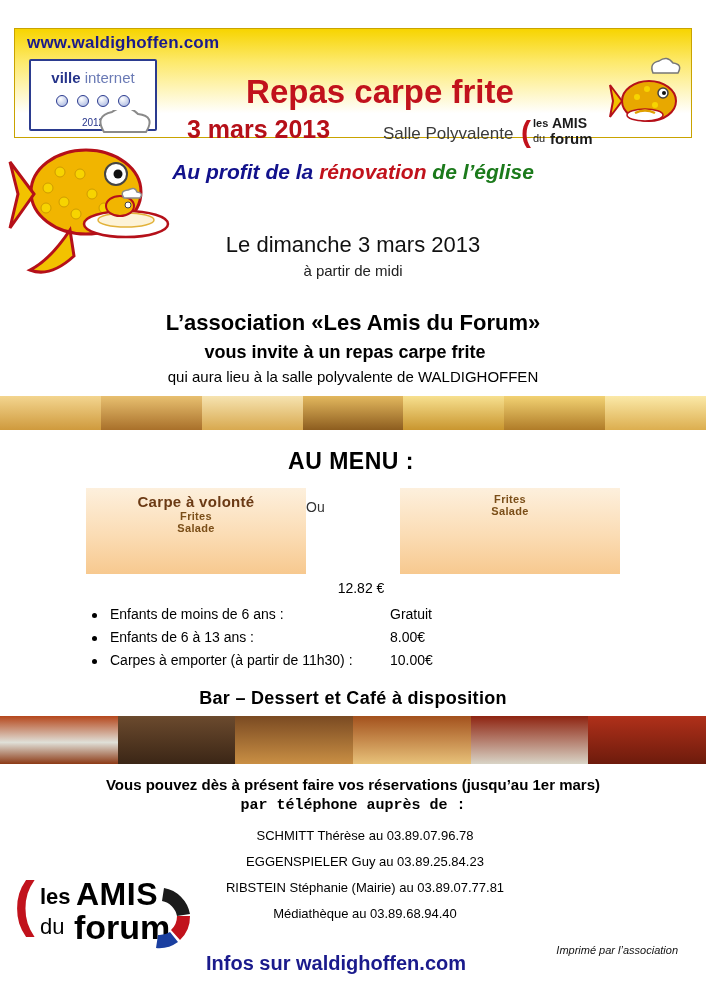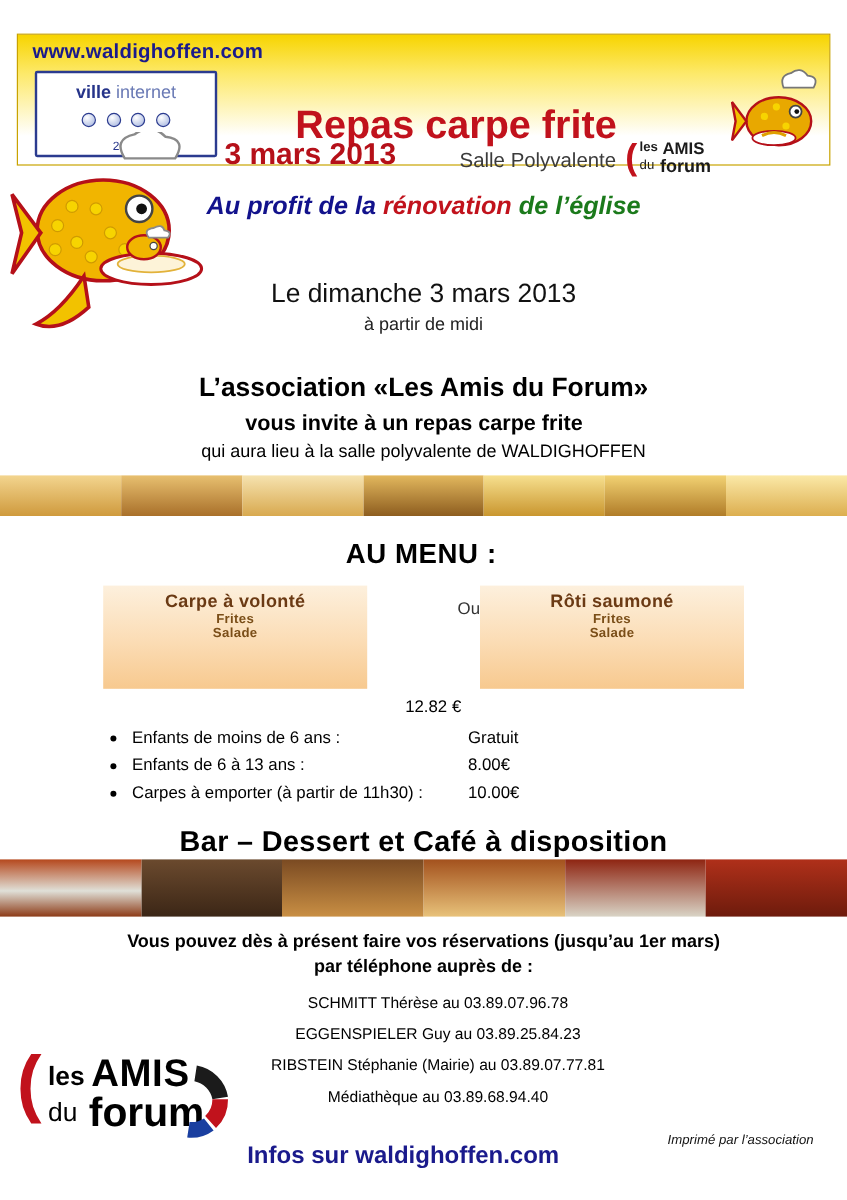--- a/index.html
+++ b/index.html
@@ -23,21 +23,21 @@
     background: linear-gradient(180deg,#f7d400 0%, #fde96a 30%, #ffffff 78%, #ffffff 100%);
     border: 1px solid #c9a300;
   }
   .banner-url {
     position: absolute; left: 12px; top: 4px;
     font-size: 17px; font-weight: bold; color: #1a1a8c;
     letter-spacing: .2px;
   }
   .ville-box {
     position: absolute; left: 14px; top: 30px;
-    width: 152px; height: 72px;
+    width: 128px; height: 72px;
     background: #ffffff;
     border: 2px solid #2b3b8f;
     border-radius: 2px;
     text-align: center;
   }
   .ville-title {
     margin-top: 8px;
     font-size: 15px; color: #26348a; font-weight: bold;
   }
   .ville-title i { font-style: normal; font-weight: normal; color:#6a7ab5; }
@@ -47,21 +47,20 @@
     border: 1px solid #2b3b8f; margin: 0 2px;
     background: radial-gradient(circle at 35% 30%, #ffffff, #9fb0dd);
   }
   .ville-year { margin-top: 6px; font-size: 10px; color:#26348a; }
 
   .banner-title {
     position: absolute; left: 170px; top: 44px;
     width: 390px; text-align: center;
     font-size: 33px; font-weight: bold; color: #c1121c;
     font-family: "Liberation Sans", sans-serif;
-    margin-top: 12px;
   }
   .banner-date {
     position: absolute; left: 172px; top: 86px;
     font-size: 25px; font-weight: bold; color: #b51019;
   }
   .banner-place {
     position: absolute; left: 368px; top: 95px;
     font-size: 17px; color: #3b3b3b; font-weight: normal;
   }
 
@@ -130,50 +129,50 @@
   .menu-box {
     position: absolute; top: 488px; height: 86px;
     background: linear-gradient(180deg,#fdf0dd 0%, #fbdcb4 55%, #f7c98f 100%);
     text-align: center; padding-top: 5px;
   }
   #menu-left { left: 86px; width: 220px; }
   #menu-right { left: 400px; width: 220px; }
   .menu-box .l1 { font-size: 15px; font-weight: bold; color:#6b3a14; letter-spacing:.3px; }
   .menu-box .l2, .menu-box .l3 { font-size: 11px; font-weight: bold; color:#7a4e18; letter-spacing:.3px; }
   .menu-ou {
-    position: absolute; left: 306px; top: 499px; width: 94px; text-align: right;
+    position: absolute; left: 306px; top: 499px; width: 94px; text-align: left;
     font-size: 14px; color: #333;
   }
   .price-main {
     position: absolute; left: 306px; top: 580px; width: 110px; text-align: center;
     font-size: 14px;
   }
   .pricelist {
     position: absolute; left: 86px; top: 606px; width: 540px;
   }
   .pricelist .row { position: relative; height: 23px; font-size: 14px; }
   .pricelist .bullet {
     position: absolute; left: 6px; top: 7px; width: 5px; height: 5px;
     border-radius: 50%; background: #000;
   }
   .pricelist .lbl { position: absolute; left: 24px; top: 0; }
   .pricelist .val { position: absolute; left: 304px; top: 0; }
   .bar-line {
     position: absolute; left: 0; top: 688px; width: 706px; text-align: center;
-    font-size: 24px; font-weight: bold; letter-spacing: .3px;
+    font-size: 18px; font-weight: bold; letter-spacing: .3px;
   }
 
   
   .res1 {
     position: absolute; left: 0; top: 776px; width: 706px; text-align: center;
     font-size: 15px; font-weight: bold;
   }
   .res2 {
     position: absolute; left: 0; top: 797px; width: 706px; text-align: center;
-    font-size: 15px; font-weight: bold;
+    font-size: 15px; font-weight: bold; font-family: Liberation Mono, monospace;
   }
   .contacts { position: absolute; left: 0; top: 828px; width: 706px; margin-left: 12px; }
   .contacts .c { text-align: center; font-size: 13px; height: 26px; }
 
   
   .amis-big { position: absolute; left: 14px; top: 878px; width: 196px; height: 80px; }
   .amis-big .paren { position:absolute; left:0; top:-6px; font-size: 62px; color:#c1121c; font-weight: bold; line-height: 62px;}
   .amis-big .les { position:absolute; left: 26px; top: 6px; font-size: 22px; font-weight:bold; }
   .amis-big .amis { position:absolute; left: 62px; top: -2px; font-size: 32px; font-weight:bold; letter-spacing:.5px;}
   .amis-big .du { position:absolute; left: 26px; top: 36px; font-size: 22px; }
@@ -283,21 +282,20 @@
 
 <div class="menu-box" id="menu-left">
   <div class="l1">Carpe à volonté</div>
   <div class="l2">Frites</div>
   <div class="l3">Salade</div>
 </div>
 
 <div class="menu-ou">Ou</div>
 
 <div class="menu-box" id="menu-right">
-  <div class="l1">Rôti saumoné</div>
   <div class="l2">Frites</div>
   <div class="l3">Salade</div>
 </div>
 
 <div class="price-main">12.82 €</div>
 
 <div class="pricelist">
   <div class="row">
     <span class="bullet"></span>
     <span class="lbl">Enfants de moins de 6 ans :</span>

